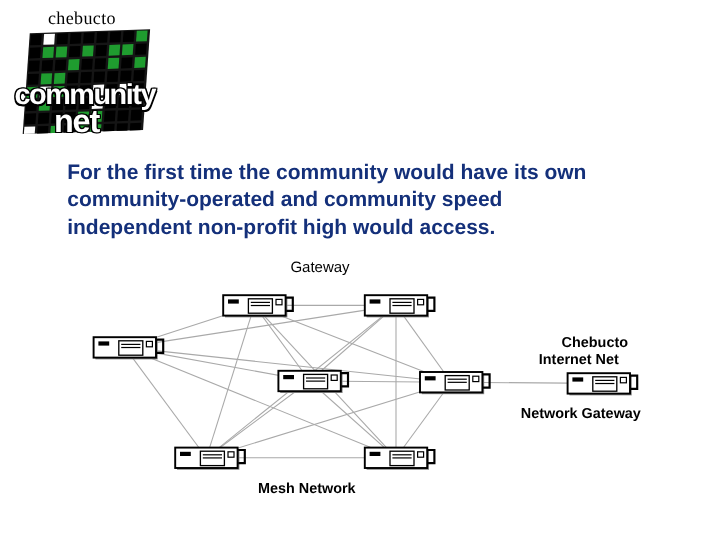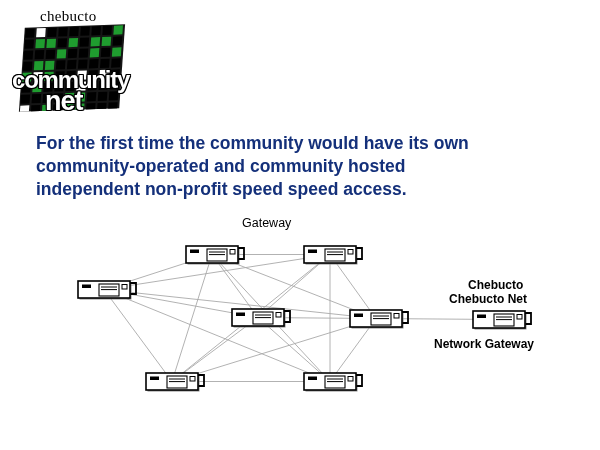--- a/index.html
+++ b/index.html
@@ -92,21 +92,21 @@
   .body-copy {
     position: absolute;
     left: 36px;
     top: 132px;
     width: 470px;
     font-size: 17.5px;
     font-weight: bold;
     color: #14307a;
     line-height: 23px;
   }
-  .body-copy div { white-space: nowrap; }
+  .body-copy div { white-space: nowrap; margin-left: 20px; }
 
   
   .diagram {
     position: absolute;
     left: 0;
     top: 0;
     width: 600px;
     height: 450px;
   }
   .diagram svg { display: block; }
@@ -207,22 +207,22 @@
         <div class="cell" style="left: 78px; top: 78px; background: rgb(0, 0, 0);"></div>
         <div class="cell" style="left: 89px; top: 78px; background: rgb(0, 0, 0);"></div>
       </div>
     <div class="logo-word logo-community">community</div>
     <div class="logo-word logo-net">net</div>
   </div>
 
 
   <div class="body-copy">
     <div>For the first time the community would have its own</div>
-    <div>community-operated and community hosted</div>
-    <div>independent non-profit speed speed access.</div>
+    <div>community-operated and community speed</div>
+    <div>independent non-profit high would access.</div>
   </div>
 
   <div class="diagram">
     <svg id="diagram-svg" width="600" height="450" viewBox="0 0 600 450">
       <g id="links-layer">
           <line x1="104" y1="289.5" x2="212" y2="254.5" stroke="#a9a9a9" stroke-width="0.9"></line>
           <line x1="104" y1="289.5" x2="330" y2="254.5" stroke="#a9a9a9" stroke-width="0.9"></line>
           <line x1="104" y1="289.5" x2="258" y2="317.5" stroke="#a9a9a9" stroke-width="0.9"></line>
           <line x1="104" y1="289.5" x2="172" y2="381.5" stroke="#a9a9a9" stroke-width="0.9"></line>
           <line x1="104" y1="289.5" x2="330" y2="381.5" stroke="#a9a9a9" stroke-width="0.9"></line>
@@ -323,17 +323,18 @@
             <line x1="23" y1="6" x2="39" y2="6" stroke="#000000" stroke-width="1"></line>
             <line x1="23" y1="8.6" x2="39" y2="8.6" stroke="#000000" stroke-width="1"></line>
             <rect x="44" y="3.5" width="5" height="4.5" fill="#ffffff" stroke="#000000" stroke-width="1"></rect>
             <path d="M 52 2 L 58 2 L 58 13 L 52.5 13" fill="none" stroke="#000000" stroke-width="1.8"></path>
           </g>
         </g>
     </svg>
   </div>
 
   <div class="dlabel plain label-overview">Gateway</div>
+  <div class="dlabel label-mesh">Mesh Network</div>
   <div class="dlabel label-ccn1">Chebucto</div>
-  <div class="dlabel label-ccn2">Chebucto Net</div>
+  <div class="dlabel label-ccn2">Internet Net</div>
   <div class="dlabel label-gateway">Network Gateway</div>
 
 </div>
 
 </body></html>

